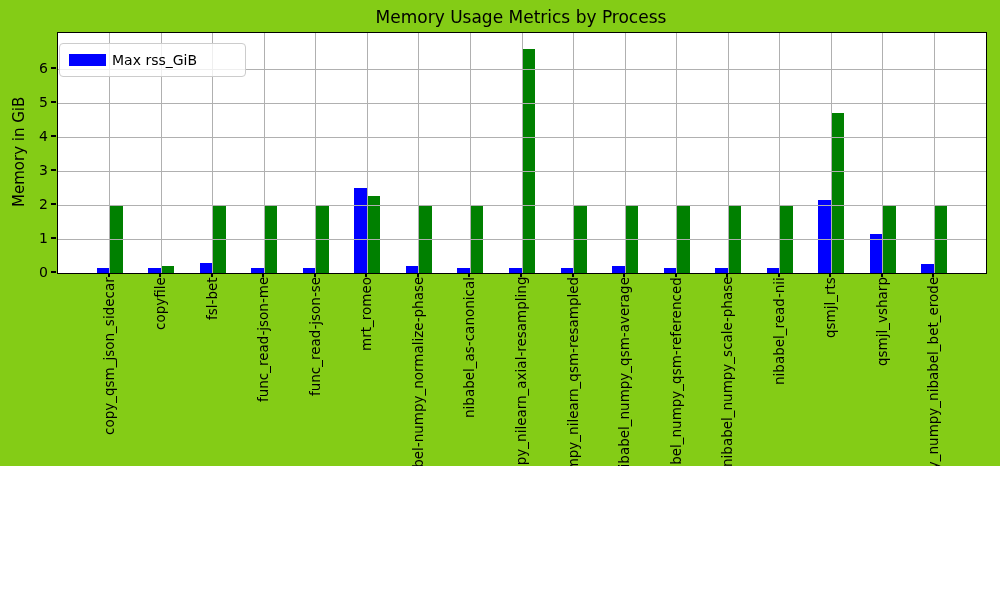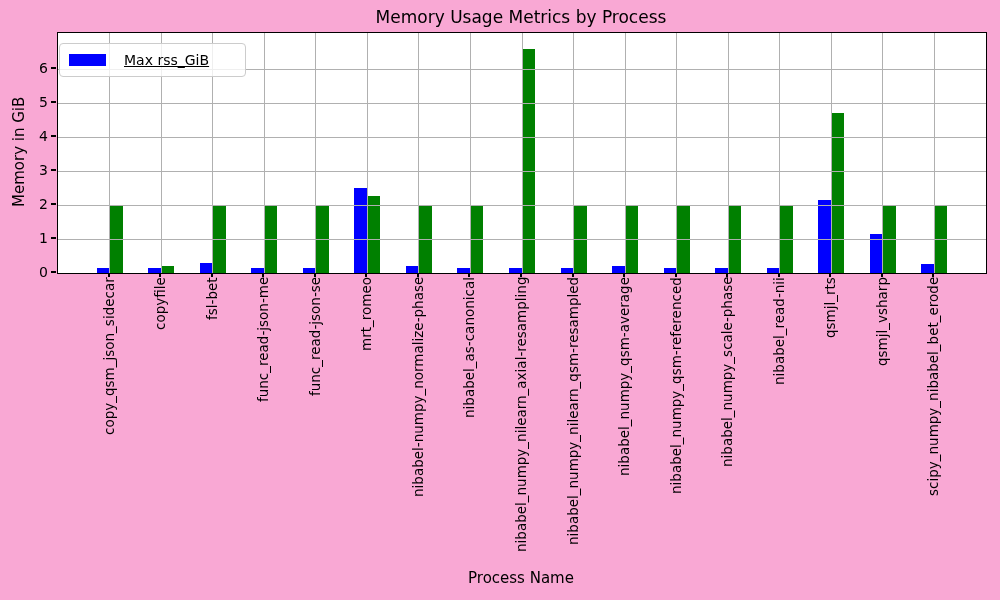--- a/index.html
+++ b/index.html
@@ -1,19 +1,19 @@
 <!DOCTYPE html>
 <html><head>
 <meta charset="utf-8">
 <style>
   html,body { margin:0; padding:0; background:#ffffff; }
   .figure {
     position: relative;
-    width: 1000px; height: 600px;
-    background: #f9a8d4;
+    width: 1000px; height: 466px;
+    background: #84cc16;
     font-family: "DejaVu Sans", "Liberation Sans", sans-serif;
     color: #000000;
     overflow: hidden;
   }
   .chart-title {
     position: absolute; left: 57px; top: 7px; width: 928px;
     text-align: center; font-size: 17px; color: #000;
   }
   .plot-area {
     position: absolute; left: 57px; top: 32px; width: 928px; height: 240px;
@@ -44,21 +44,21 @@
     text-align: center; font-size: 15px; color: #000;
   }
   .legend {
     position: absolute; left: 59px; top: 43px; width: 187px;
     background: rgba(255,255,255,0.8);
     border: 1px solid #cccccc; border-radius: 4px;
     padding: 6px 0 6px 9px; box-sizing: border-box;
   }
   .legend-item { display: flex; align-items: center; height: 20px; }
   .legend-swatch { width: 37px; height: 12px; display: inline-block; flex: 0 0 auto; }
-  .legend-label { font-size: 14px; margin-left: 18px; white-space: nowrap; text-decoration: underline; }
+  .legend-label { font-size: 14px; margin-left: 6px; white-space: nowrap; }
 </style>
 </head>
 <body>
 
 <div class="figure">
   <div class="chart-title">Memory Usage Metrics by Process</div>
 
   <div class="y-axis-label">Memory in GiB</div>
 
   <div class="plot-area" id="plot">

